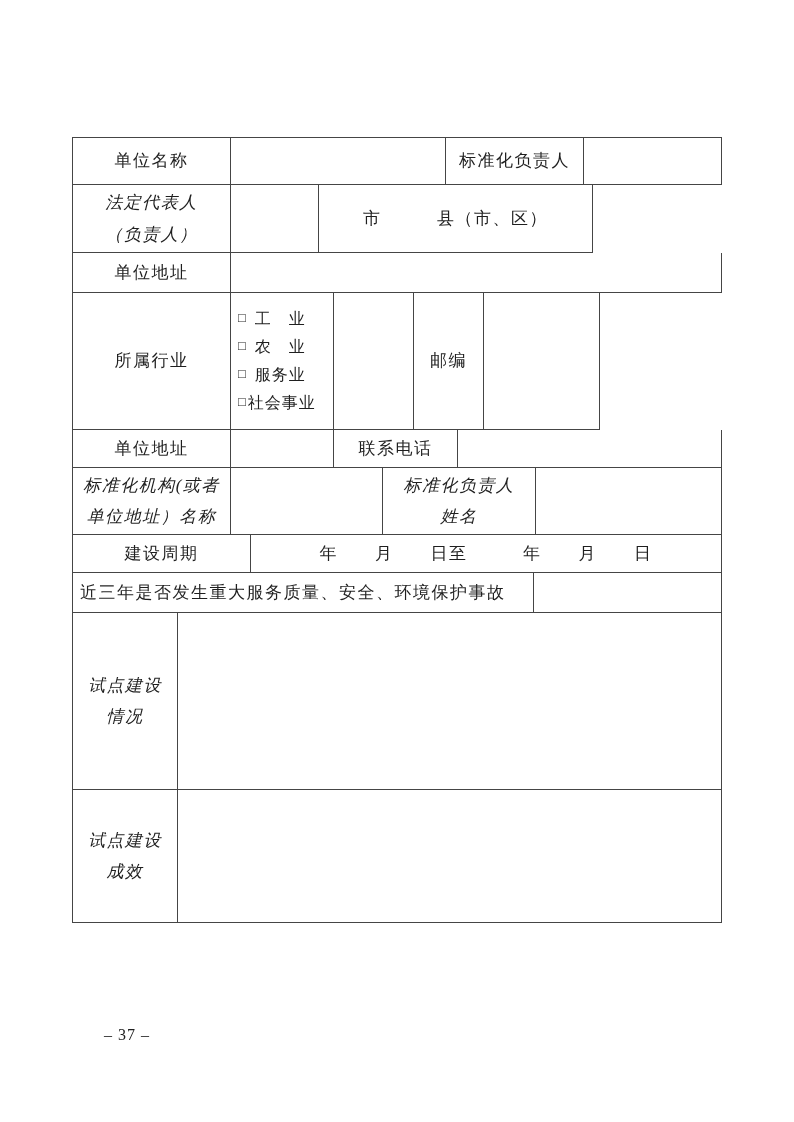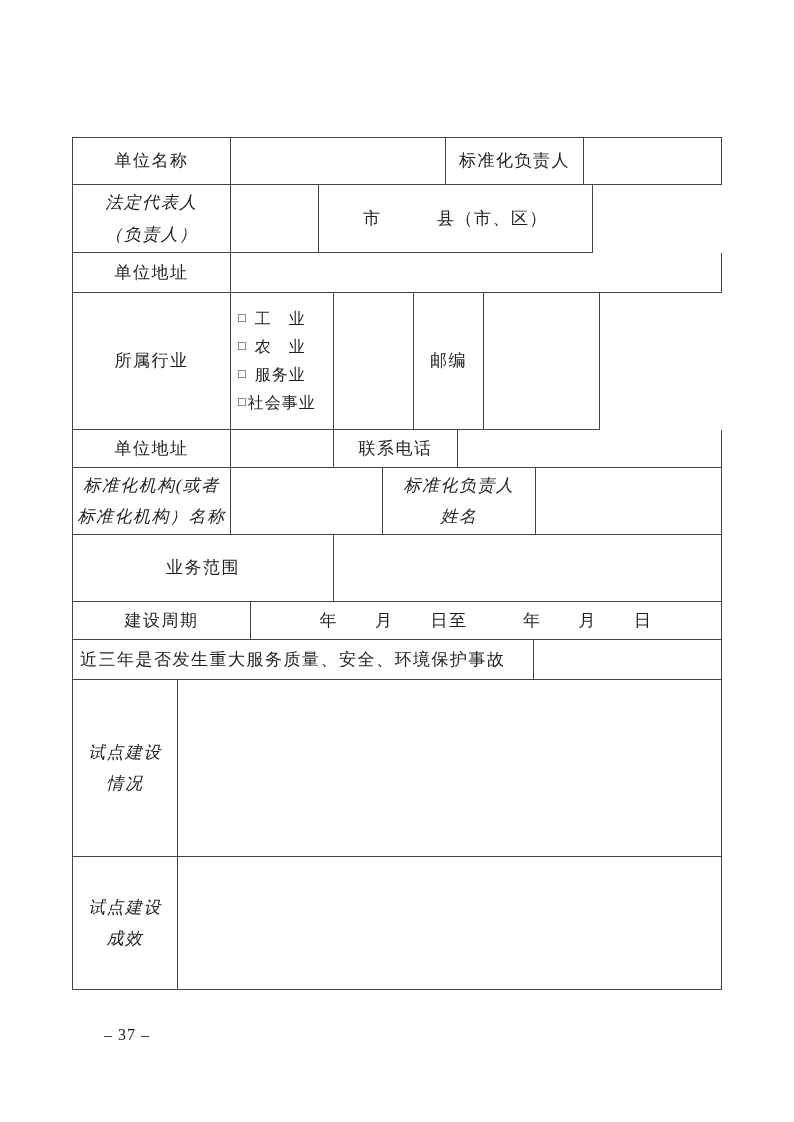--- a/index.html
+++ b/index.html
@@ -91,34 +91,30 @@
     <div class="row" style="height:38px">
       <div class="cell" style="width:158px">单位地址</div>
       <div class="cell" style="width:103px"></div>
       <div class="cell" style="width:124px">联系电话</div>
       <div class="cell" style="width:264px"></div>
     </div>
 
     <div class="row" style="height:67px">
       <div class="cell col" style="width:158px">
         <span>标准化机构(或者</span>
-        <span>标准化机构）名称</span>
+        <span>单位地址）名称</span>
       </div>
       <div class="cell" style="width:152px"></div>
       <div class="cell col" style="width:153px">
         <span>标准化负责人</span>
         <span>姓名</span>
       </div>
       <div class="cell" style="width:186px"></div>
     </div>
 
-    <div class="row" style="height:67px">
-      <div class="cell" style="width:261px">业务范围</div>
-      <div class="cell" style="width:388px"></div>
-    </div>
 
     <div class="row" style="height:38px">
       <div class="cell" style="width:178px">建设周期</div>
       <div class="cell" style="width:471px">年　　月　　日至　　　年　　月　　日</div>
     </div>
 
     <div class="row" style="height:40px">
       <div class="cell start" style="width:461px">近三年是否发生重大服务质量、安全、环境保护事故</div>
       <div class="cell" style="width:188px"></div>
     </div>

